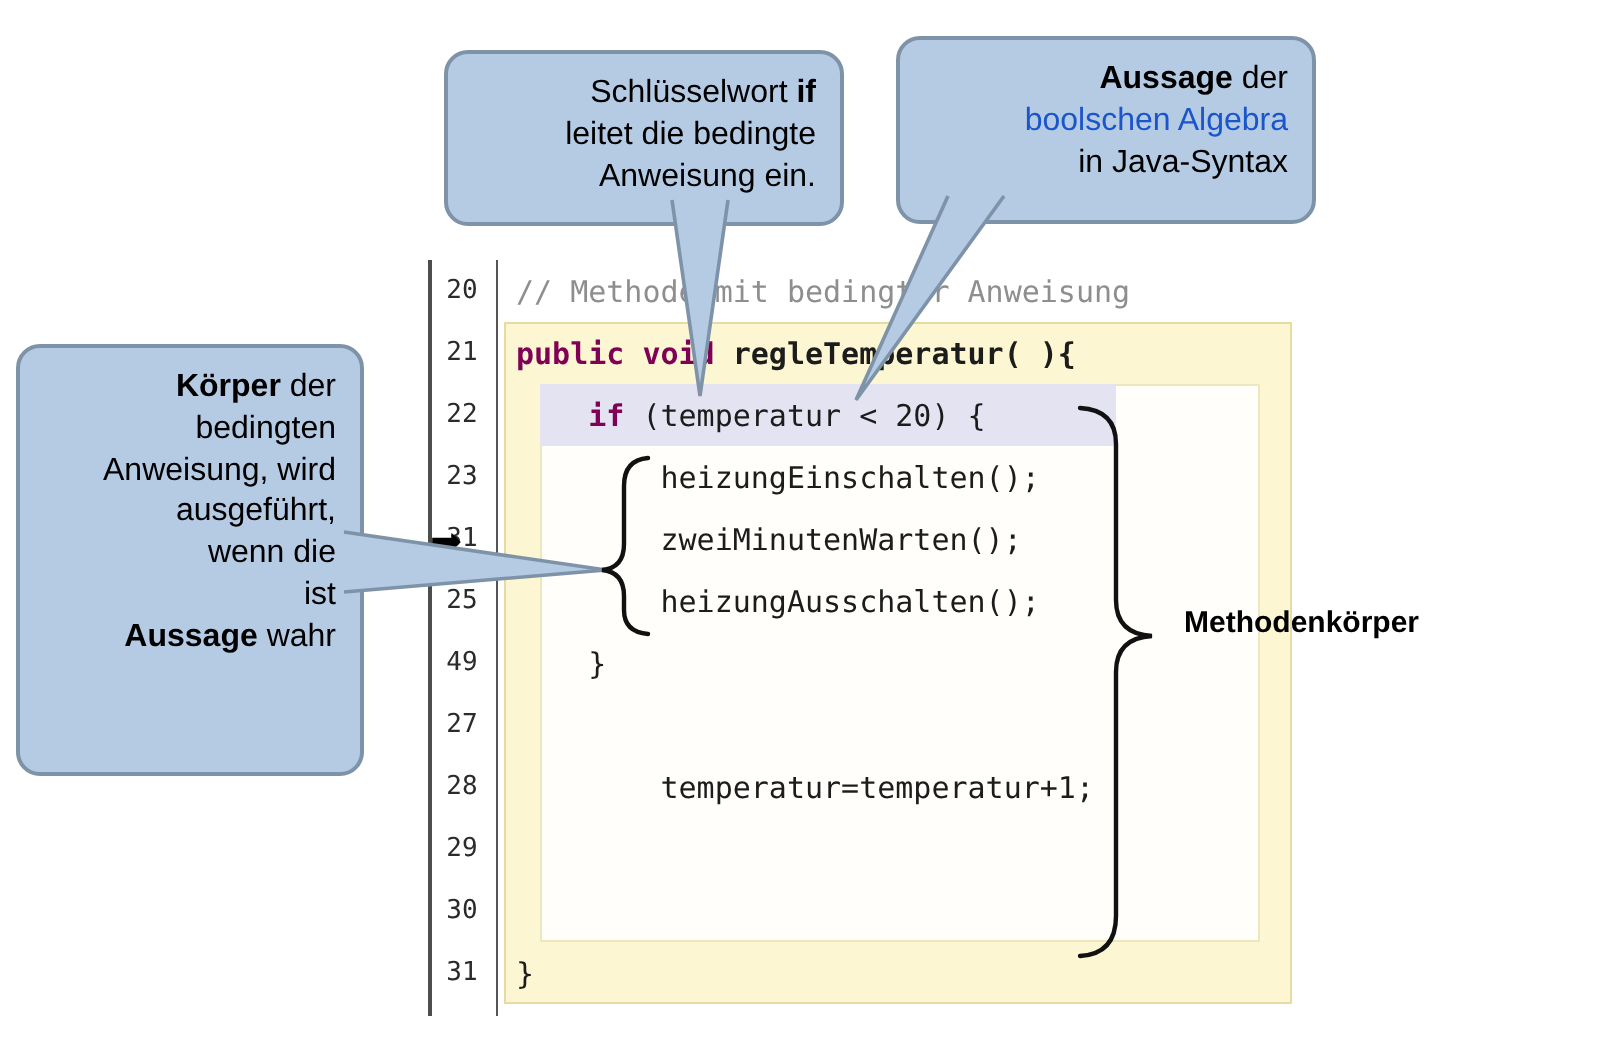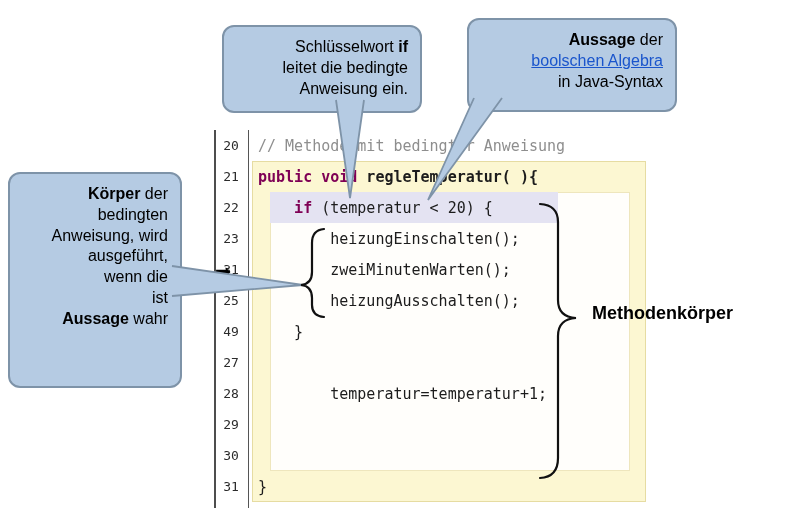--- a/index.html
+++ b/index.html
@@ -25,27 +25,27 @@
   .kw { font-weight:bold; color:var(--keyword); }
   .decl .code, .decl .code span { font-weight:bold; }
   .bp-arrow { position:absolute; left:1px; top:126px; font-size:19px; line-height:31px;
               color:#000; font-family:"DejaVu Sans", sans-serif; }
 
   
   .bubble { position:absolute; background:var(--bubble_fill);
             border:2px solid var(--bubble_border); border-radius:12px;
             padding:10px 12px; font-size:16px; line-height:1.3; color:#000; z-index:3;text-align:right; }
   .bubble b { font-weight:bold; }
-  .link { color:var(--link_blue); text-decoration:underline; cursor:pointer;margin-left:47px; }
+  .link { color:var(--link_blue); cursor:pointer;margin-left:47px; }
   .callout-keyword { left:222px; top:25px; width:200px; height:88px; }
-  .callout-aussage { left:467px; top:18px; width:210px; height:94px; }
+  .callout-aussage { left:448px; top:18px; width:210px; height:94px; }
   .callout-koerper { left:8px; top:172px; width:174px; height:216px; }
 
   .brace-label { position:absolute; left:592px; top:303px; font-weight:bold;
-                 font-size:18px; color:#000; z-index:5; }
+                 font-size:15px; color:#000; z-index:5; }
 
   
   .overlay { position:absolute; left:0; top:0; width:800px; height:520px;
              z-index:4; pointer-events:none; }
   .tail-fill { fill:var(--bubble_fill); stroke:none; }
   .tail-edge { fill:none; stroke:var(--bubble_border); stroke-width:1.8; }
   .brace { fill:none; stroke:#111; stroke-width:2.2; stroke-linecap:round; }
 </style>
 </head>
 <body>

